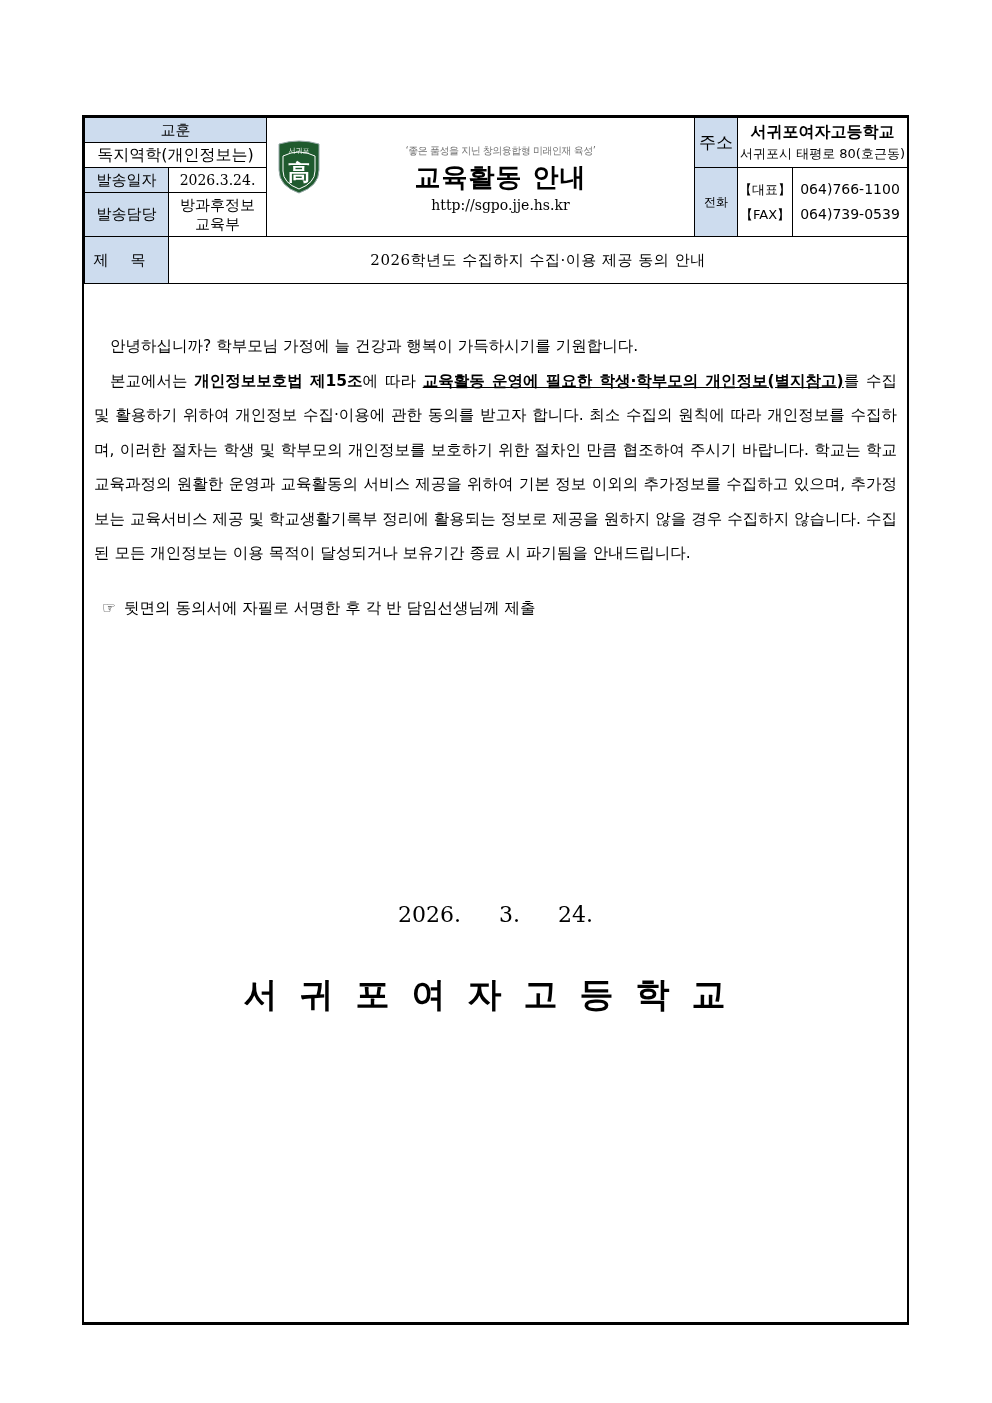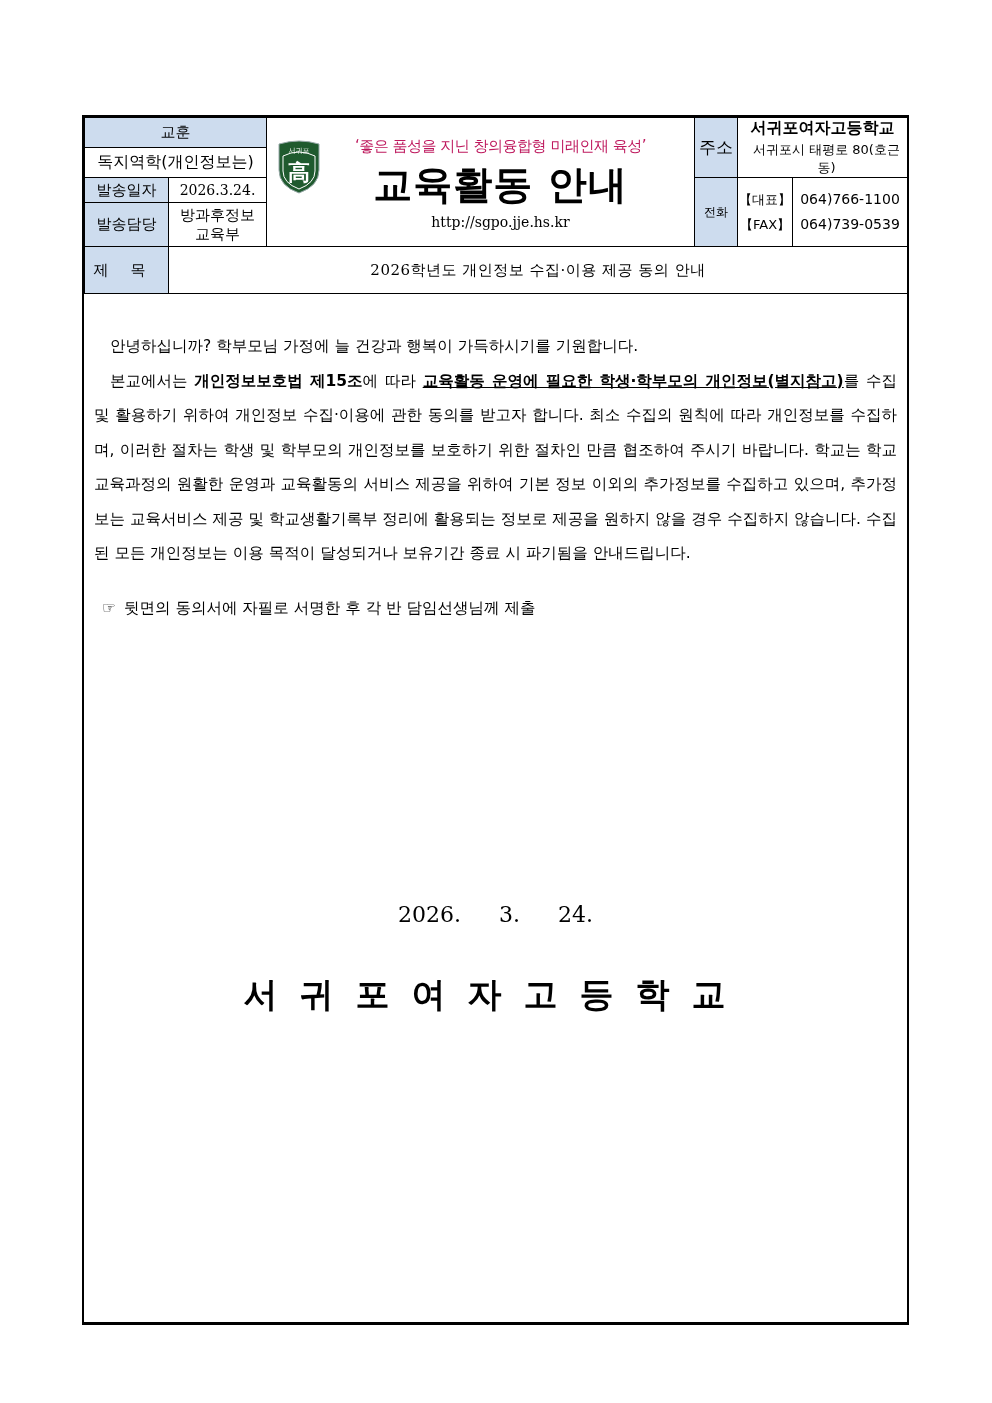--- a/index.html
+++ b/index.html
@@ -2,27 +2,27 @@
 <html><head>
 <meta charset="utf-8">
 <style>
   html, body { margin:0; padding:0; background:#ffffff; }
   body { width:992px; height:1403px; position:relative; font-family:"DejaVu Sans", sans-serif; color:#000; }
   .page-frame { position:absolute; left:82px; top:115px; width:823px; height:1205px; border:2px solid #000; border-bottom-width:3px; }
   .hdr { position:absolute; left:0; top:0; width:823px; border-collapse:collapse; table-layout:fixed; }
   .hdr td { border:1px solid #000; padding:0; text-align:center; vertical-align:middle; font-size:15px; }
   .shade { background:#cddcee; }
   .c-label { font-family:"DejaVu Serif", serif; }
-  .motto { color:#be185d; font-size:15px; letter-spacing:-0.5px; margin-top:2px; }
-  .title { font-weight:bold; font-size:39px; letter-spacing:1px; margin:2px 0 2px; font-family:"DejaVu Sans", sans-serif; }
+  .motto { color:#737373; font-size:10px; letter-spacing:-0.5px; margin-top:2px; }
+  .title { font-weight:bold; font-size:26px; letter-spacing:1px; margin:2px 0 2px; font-family:"DejaVu Sans", sans-serif; }
   .url { font-family:"DejaVu Serif", serif; font-size:14px; }
   .center-cell { position:relative; }
   .logo { position:absolute; left:10px; top:22px; width:44px; height:54px; }
   .addr-name { font-weight:bold; font-size:16px; }
-  .addr-sub { font-size:13px; margin-top:2px;padding-left:8px; }
+  .addr-sub { font-size:13px; margin-top:2px; }
   .phone-tag { font-size:13px; line-height:25px; }
   .phone-num { font-size:14px; line-height:25px; }
   .subject-label { font-size:16px; letter-spacing:22px; padding-left:8px !important; }
   .subject-text { font-size:19px; font-family:"DejaVu Serif", serif; letter-spacing:0.5px; }
   .body { position:absolute; left:10px; top:212px; width:803px; font-size:15.5px; line-height:34.5px; text-align:justify; }
   .body p { margin:0; }
   .indent { text-indent:16px; }
   .b { font-weight:bold; }
   .u { text-decoration:underline; }
   .bullets { position:absolute; left:18px; top:478px; width:790px; font-size:15.5px; line-height:27px; }
@@ -83,21 +83,21 @@
     </tr>
     <tr style="height:44px">
       <td class="shade">발송담당</td>
       <td>
         <div>방과후정보</div>
         <div>교육부</div>
       </td>
     </tr>
     <tr style="height:47px">
       <td class="shade subject-label">제목</td>
-      <td colspan="5" class="subject-text">2026학년도 개인정보 수집·이용 제공 동의 안내</td>
+      <td colspan="5" class="subject-text">2026학년도 수집하지 수집·이용 제공 동의 안내</td>
     </tr>
   </tbody>
     </table>
 
   <div class="body">
     <p class="indent">안녕하십니까? 학부모님 가정에 늘 건강과 행복이 가득하시기를 기원합니다.</p>
     <p class="indent"><span>본교에서는 </span><span class="b">개인정보보호법 제15조</span><span>에 따라 </span><span class="b u">교육활동 운영에 필요한 학생·학부모의 개인정보(별지참고)</span><span>를 수집 및 활용하기 위하여 개인정보 수집·이용에 관한 동의를 받고자 합니다. 최소 수집의 원칙에 따라 개인정보를 수집하며, 이러한 절차는 학생 및 학부모의 개인정보를 보호하기 위한 절차인 만큼 협조하여 주시기 바랍니다. 학교는 학교교육과정의 원활한 운영과 교육활동의 서비스 제공을 위하여 기본 정보 이외의 추가정보를 수집하고 있으며, 추가정보는 교육서비스 제공 및 학교생활기록부 정리에 활용되는 정보로 제공을 원하지 않을 경우 수집하지 않습니다. 수집된 모든 개인정보는 이용 목적이 달성되거나 보유기간 종료 시 파기됨을 안내드립니다.</span></p>
   </div>
 
   <div class="bullets">

